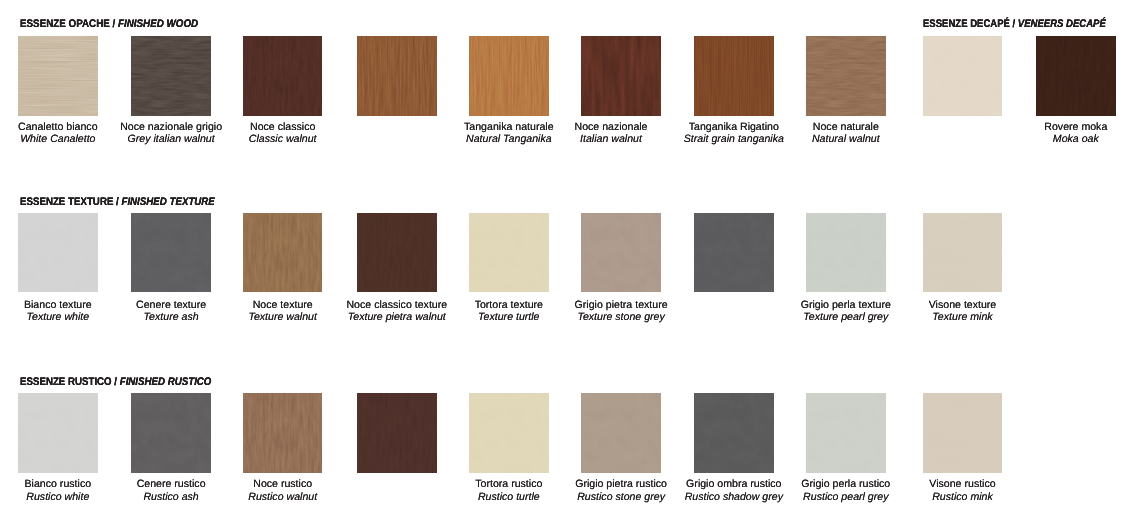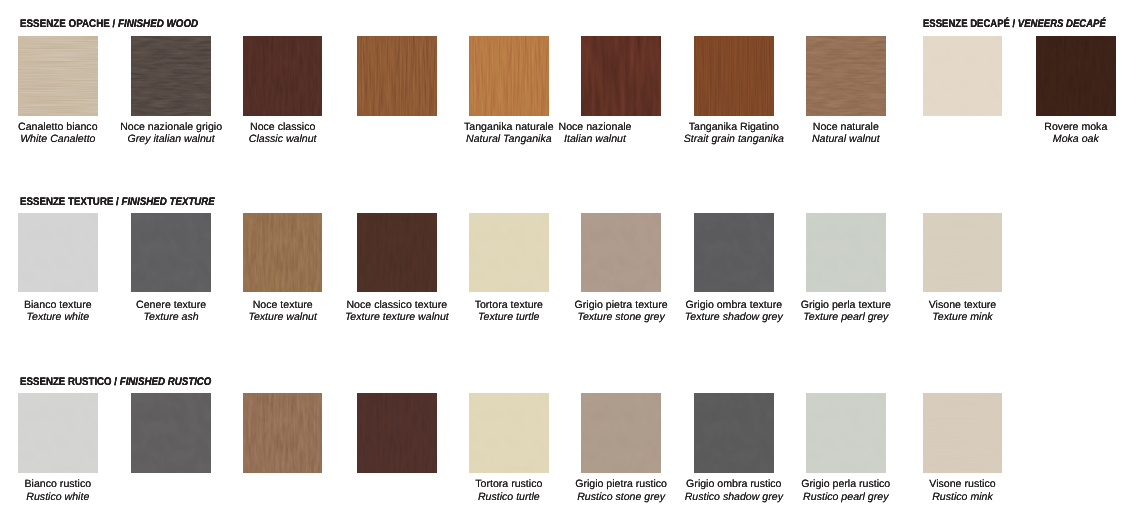--- a/index.html
+++ b/index.html
@@ -99,21 +99,21 @@
   </div>
   <div class="lab" style="left:428.8px;top:120.7px">
     <span class="it">Tanganika naturale</span>
     <span class="en">Natural Tanganika</span>
   </div>
   <div class="sw" style="left: 581.3px; top: 36px; width: 79.6px; height: 79.8px; background: rgb(95, 48, 36);">
     <svg class="grain" width="80" height="80" viewBox="0 0 80 80">
         <rect width="80" height="80" filter="url(#gr-vb)" opacity="0.27599999999999997"></rect>
       </svg>
   </div>
-  <div class="lab" style="left:515px;top:120.7px">
+  <div class="lab" style="left:531px;top:120.7px">
     <span class="it">Noce nazionale</span>
     <span class="en">Italian walnut</span>
   </div>
   <div class="sw" style="left: 694px; top: 36px; width: 79.6px; height: 79.8px; background: rgb(127, 72, 39);">
     <svg class="grain" width="80" height="80" viewBox="0 0 80 80">
         <rect width="80" height="80" filter="url(#gr-vf)" opacity="0.184"></rect>
       </svg>
   </div>
   <div class="lab" style="left:653.8px;top:120.7px">
     <span class="it">Tanganika Rigatino</span>
@@ -181,21 +181,21 @@
     <span class="it">Noce texture</span>
     <span class="en">Texture walnut</span>
   </div>
   <div class="sw" style="left: 357px; top: 212.7px; width: 79.6px; height: 79.8px; background: rgb(78, 48, 38);">
     <svg class="grain" width="80" height="80" viewBox="0 0 80 80">
         <rect width="80" height="80" filter="url(#gr-v)" opacity="0.11499999999999999"></rect>
       </svg>
   </div>
   <div class="lab" style="left:316.8px;top:299.0px">
     <span class="it">Noce classico texture</span>
-    <span class="en">Texture texture walnut</span>
+    <span class="en">Texture pietra walnut</span>
   </div>
   <div class="sw" style="left: 469px; top: 212.7px; width: 79.6px; height: 79.8px; background: rgb(224, 216, 185);">
     <svg class="grain" width="80" height="80" viewBox="0 0 80 80">
         <rect width="80" height="80" filter="url(#gr-flat)" opacity="0.04025"></rect>
       </svg>
   </div>
   <div class="lab" style="left:428.8px;top:299.0px">
     <span class="it">Tortora texture</span>
     <span class="en">Texture turtle</span>
   </div>
@@ -205,24 +205,20 @@
       </svg>
   </div>
   <div class="lab" style="left:541.1px;top:299.0px">
     <span class="it">Grigio pietra texture</span>
     <span class="en">Texture stone grey</span>
   </div>
   <div class="sw" style="left: 694px; top: 212.7px; width: 79.6px; height: 79.8px; background: rgb(92, 91, 93);">
     <svg class="grain" width="80" height="80" viewBox="0 0 80 80">
         <rect width="80" height="80" filter="url(#gr-flat)" opacity="0.046"></rect>
       </svg>
-  </div>
-  <div class="lab" style="left:653.8px;top:299.0px">
-    <span class="it">Grigio ombra texture</span>
-    <span class="en">Texture shadow grey</span>
   </div>
   <div class="sw" style="left: 806px; top: 212.7px; width: 79.6px; height: 79.8px; background: rgb(203, 208, 200);">
     <svg class="grain" width="80" height="80" viewBox="0 0 80 80">
         <rect width="80" height="80" filter="url(#gr-flat)" opacity="0.046"></rect>
       </svg>
   </div>
   <div class="lab" style="left:765.8px;top:299.0px">
     <span class="it">Grigio perla texture</span>
     <span class="en">Texture pearl grey</span>
   </div>
@@ -248,24 +244,32 @@
   </div>
   <div class="lab" style="left:-22.2px;top:478.2px">
     <span class="it">Bianco rustico</span>
     <span class="en">Rustico white</span>
   </div>
   <div class="sw" style="left: 131.3px; top: 393px; width: 79.6px; height: 79.8px; background: rgb(98, 95, 97);">
     <svg class="grain" width="80" height="80" viewBox="0 0 80 80">
         <rect width="80" height="80" filter="url(#gr-flat)" opacity="0.06325"></rect>
       </svg>
   </div>
+  <div class="lab" style="left:91.1px;top:478.2px">
+    <span class="it">Cenere rustico</span>
+    <span class="en">Rustico ash</span>
+  </div>
   <div class="sw" style="left: 242.9px; top: 393px; width: 79.6px; height: 79.8px; background: rgb(148, 112, 87);">
     <svg class="grain" width="80" height="80" viewBox="0 0 80 80">
         <rect width="80" height="80" filter="url(#gr-v)" opacity="0.184"></rect>
       </svg>
+  </div>
+  <div class="lab" style="left:202.7px;top:478.2px">
+    <span class="it">Noce rustico</span>
+    <span class="en">Rustico walnut</span>
   </div>
   <div class="sw" style="left: 357px; top: 393px; width: 79.6px; height: 79.8px; background: rgb(80, 48, 42);">
     <svg class="grain" width="80" height="80" viewBox="0 0 80 80">
         <rect width="80" height="80" filter="url(#gr-v)" opacity="0.1265"></rect>
       </svg>
   </div>
   <div class="sw" style="left: 469px; top: 393px; width: 79.6px; height: 79.8px; background: rgb(224, 216, 184);">
     <svg class="grain" width="80" height="80" viewBox="0 0 80 80">
         <rect width="80" height="80" filter="url(#gr-flat)" opacity="0.04025"></rect>
       </svg>

